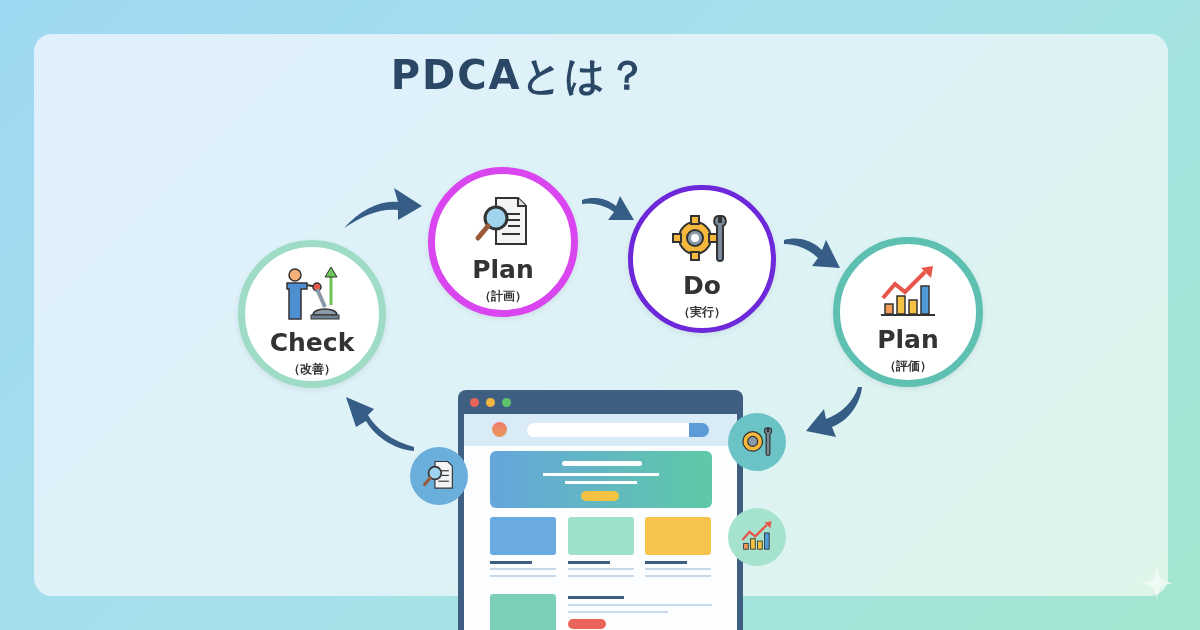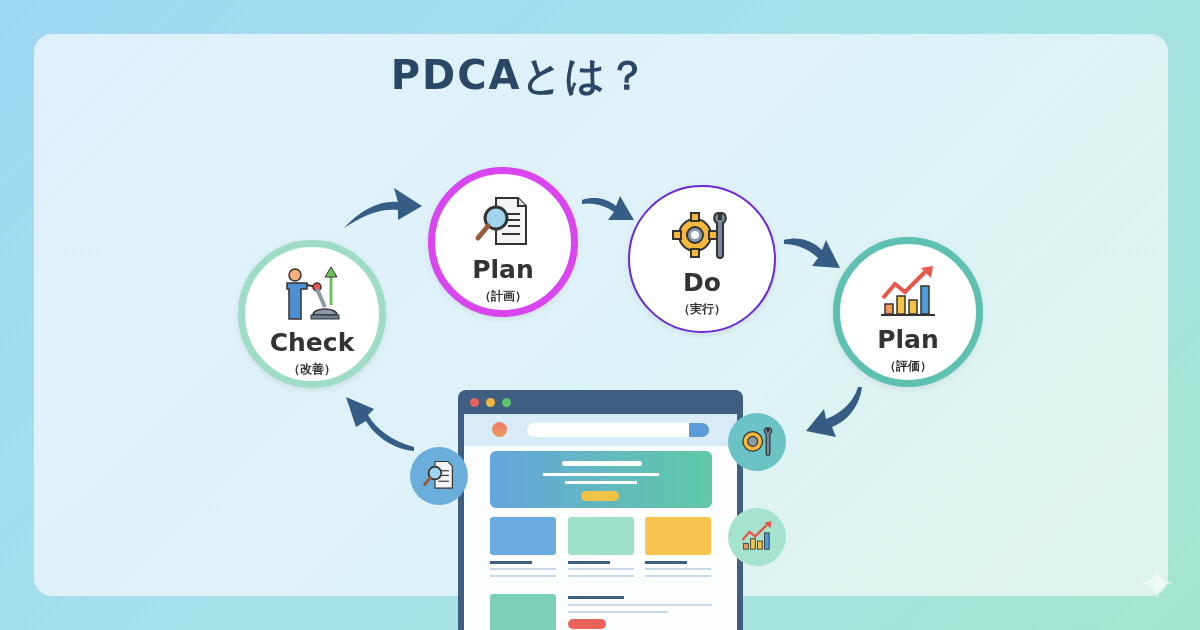--- a/index.html
+++ b/index.html
@@ -73,21 +73,21 @@
     <line x1="36" y1="28" x2="48" y2="28" stroke="#333" stroke-width="2"></line>
     <line x1="36" y1="34" x2="48" y2="34" stroke="#333" stroke-width="2"></line>
     <line x1="30" y1="42" x2="48" y2="42" stroke="#333" stroke-width="2"></line>
     <circle cx="24" cy="26" r="11" fill="#9fd3ee" stroke="#333" stroke-width="3"></circle>
     <line x1="16" y1="34" x2="6" y2="46" stroke="#9a5a3a" stroke-width="5" stroke-linecap="round"></line>
   </svg>
   <div class="en">Plan</div>
   <div class="jp">（計画）</div>
 </div>
 
-<div class="node" style="left:628px;top:185px;width:148px;height:148px;border:2px solid #6d28d9;">
+<div class="node" style="left:628px;top:185px;width:148px;height:148px;border:5px solid #6d28d9;">
   <svg class="icon" viewBox="0 0 62 62">
     <g transform="translate(24 30)">
       <circle r="16" fill="#f5b83c" stroke="#333" stroke-width="2"></circle>
       <g fill="#f5b83c" stroke="#333" stroke-width="2">
         <rect x="-4" y="-22" width="8" height="8"></rect>
         <rect x="-4" y="14" width="8" height="8"></rect>
         <rect x="-22" y="-4" width="8" height="8"></rect>
         <rect x="14" y="-4" width="8" height="8"></rect>
       </g>
       <circle r="8" fill="#8a9aa8" stroke="#333" stroke-width="2"></circle>

